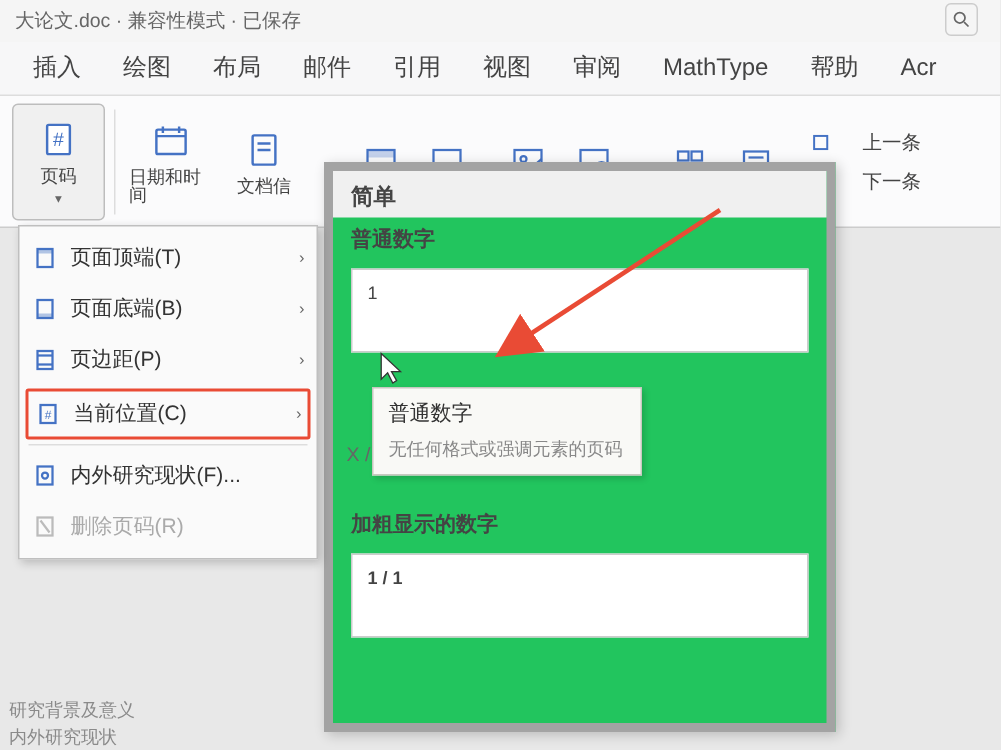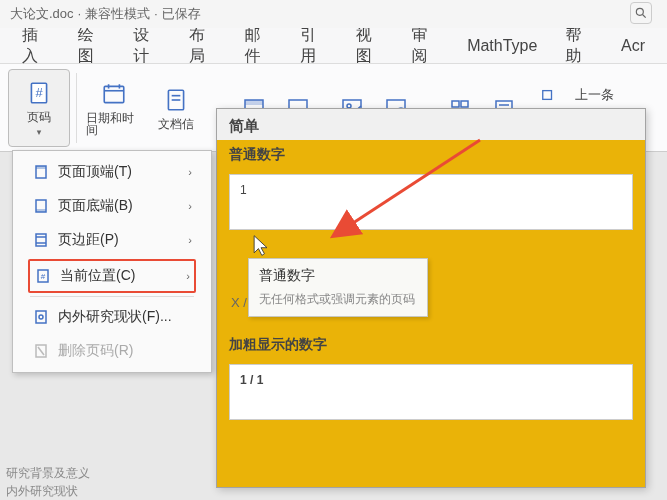--- a/index.html
+++ b/index.html
@@ -17,31 +17,31 @@
 .tool-big.active { border-color: #bdbdbd; background: #f0f0f0; }
 .tool-big .ico { width: 28px; height: 28px; display: flex; align-items: center; justify-content: center; }
 .tool-big .lbl { font-size: 12px; line-height: 1; }
 .tool-big .dd { font-size: 9px; color: #666; }
 .sep { width: 1px; height: 70px; background: #ddd; margin: 0 6px; }
 .tool-row { display: flex; gap: 10px; align-items: center; }
 .tool-small { width: 34px; height: 30px; display: flex; align-items: center; justify-content: center; }
 .tool-text-btn { display: flex; align-items: center; gap: 20px; font-size: 13px; color: #444; padding: 2px 4px; }
 
 
-.menu { position: absolute; left: 12px; top: 150px; width: 200px; background: #fafafa; border: 1px solid #bfbfbf; box-shadow: 2px 2px 6px rgba(0,0,0,.2); padding: 4px 11px; z-index: 10; }
+.menu { position: absolute; left: 12px; top: 150px; width: 200px; background: #fafafa; border: 1px solid #bfbfbf; box-shadow: 2px 2px 6px rgba(0,0,0,.2); padding: 4px 0; z-index: 10; }
 .menu-item { height: 34px; display: flex; align-items: center; padding: 0 8px; font-size: 14px; color: #333; gap: 8px; position: relative; }
 .menu-item.highlight { border: 2px solid #e94b35; border-radius: 2px; margin: 2px 4px; padding: 0 4px; height: 34px; }
 .menu-item .mi-ico { width: 18px; height: 18px; display: flex; align-items: center; justify-content: center; }
 .menu-item .mi-lbl { flex: 1; }
 .menu-item .mi-arrow { font-size: 11px; color: #666; }
 .menu-item.disabled { color: #aaa; }
 .menu-sep { height: 1px; background: #ddd; margin: 3px 6px; }
 
 
-.flyout { position: absolute; left: 216px; top: 108px; width: 430px; height: 380px; background: #eab308; border: 1px solid #a3a3a3; box-shadow: 2px 2px 8px rgba(0,0,0,.2); z-index: 9; }
+.flyout { position: absolute; left: 216px; top: 108px; width: 341px; height: 380px; background: #22c55e; border: 6px solid #a3a3a3; box-shadow: 2px 2px 8px rgba(0,0,0,.2); z-index: 9; }
 .fly-section { padding: 8px 12px 4px; font-size: 15px; font-weight: bold; color: #444; background: #f0f0f0; }
 .fly-sub { padding: 6px 12px 4px; font-size: 14px; font-weight: bold; color: #444; }
 .fly-preview { margin: 6px 12px 10px; border: 1px solid #ccc; background: #fff; height: 56px; position: relative; padding: 8px 10px; font-size: 12px; color: #444; }
 .fly-preview.bold { font-weight: bold; }
 .tooltip { position: absolute; left: 248px; top: 258px; width: 180px; background: #f9f9f6; border: 1px solid #c8c8c0; box-shadow: 2px 2px 4px rgba(0,0,0,.15); padding: 8px 10px; z-index: 20; }
 .tooltip .tt-title { font-size: 14px; color: #333; margin-bottom: 6px; }
 .tooltip .tt-desc { font-size: 12px; color: #888; line-height: 1.4; }
 .tooltip .tt-x { position: absolute; left: -18px; bottom: 6px; font-size: 13px; color: #666; }
 
 
@@ -65,21 +65,20 @@
     <svg viewBox="0 0 24 24">
         <circle cx="10" cy="10" r="6"></circle>
         <line x1="15" y1="15" x2="20" y2="20"></line>
       </svg>
   </div>
 </div>
 
 <div class="ribbon-tabs">
   <div class="tab">插入</div>
   <div class="tab">绘图</div>
-  <div class="tab">设计</div>
   <div class="tab">布局</div>
   <div class="tab">邮件</div>
   <div class="tab">引用</div>
   <div class="tab">视图</div>
   <div class="tab">审阅</div>
   <div class="tab">MathType</div>
   <div class="tab">帮助</div>
   <div class="tab">Acr</div>
 </div>
 

